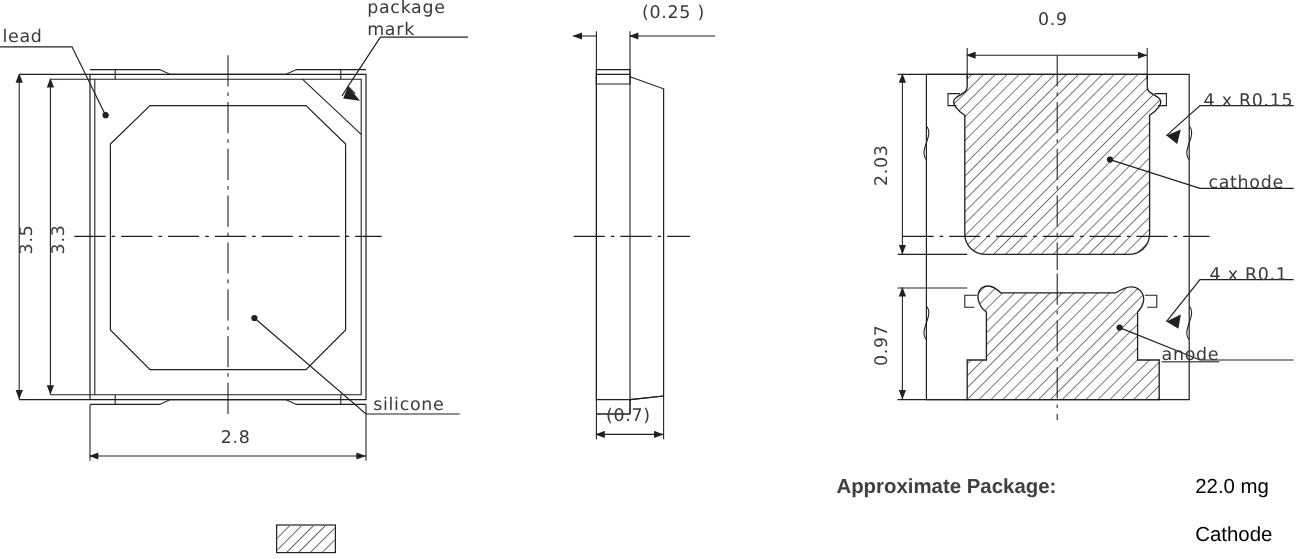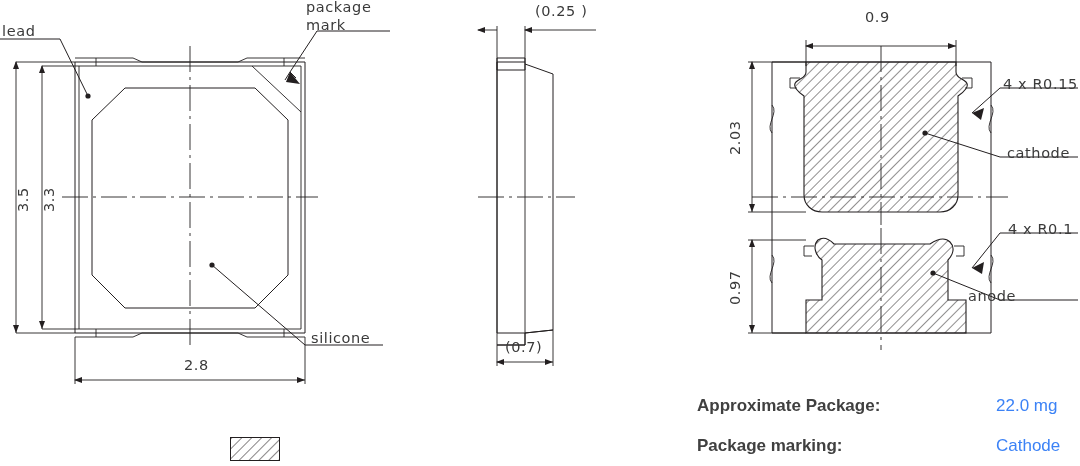--- a/index.html
+++ b/index.html
@@ -54,21 +54,21 @@
     font-family: "Liberation Sans", sans-serif;
     font-weight: bold;
     font-size: 17px;
     color: #404040;
     white-space: nowrap;
   }
   .bigval {
     position: absolute;
     font-family: "Liberation Sans", sans-serif;
     font-size: 17px;
-    color: #3b82f6;
+    color: #000000;
     white-space: nowrap;
   }
   .legendbox {
     position: absolute;
     border: 1.1px solid #231f20;
     background: #ffffff;
   }
 </style>
 </head>
 <body>
@@ -259,34 +259,33 @@
   <div class="txt rot" style="left:726px; top:155px;">2.03</div>
 
   <div class="txt rot" style="left:726px; top:305px;">0.97</div>
 
   <div class="txt" style="left:1003px; top:75px;">4 x R0.15</div>
 
   <div class="txt" style="left:1007px; top:144px;">cathode</div>
 
   <div class="txt" style="left:1008px; top:220px;">4 x R0.1</div>
 
-  <div class="txt" style="left:968px; top:287px;">anode</div>
+  <div class="txt" style="left:968px; top:287px;text-decoration:underline;">anode</div>
 
 
 
   <div class="legendbox" style="left:230px; top:437px; width:48px; height:22px;">
     <svg width="48" height="22" viewBox="0 0 48 22">
       <rect x="0" y="0" width="48" height="22" fill="url(#hatchSw)"></rect>
       <defs>
         <pattern id="hatchSw" width="7" height="7" patternTransform="rotate(45)" patternUnits="userSpaceOnUse">
           <line x1="0" y1="0" x2="0" y2="7" stroke="#231f20" stroke-width="1.1"></line>
         </pattern>
       </defs>
     </svg>
   </div>
 
   <div class="bigbold" style="left:697px; top:396px;">Approximate Package:</div>
   <div class="bigval" style="left:996px; top:396px;">22.0 mg</div>
 
-  <div class="bigbold" style="left:697px; top:436px;">Package marking:</div>
   <div class="bigval" style="left:996px; top:436px;">Cathode</div>
 
 </div>
 
 </body></html>

